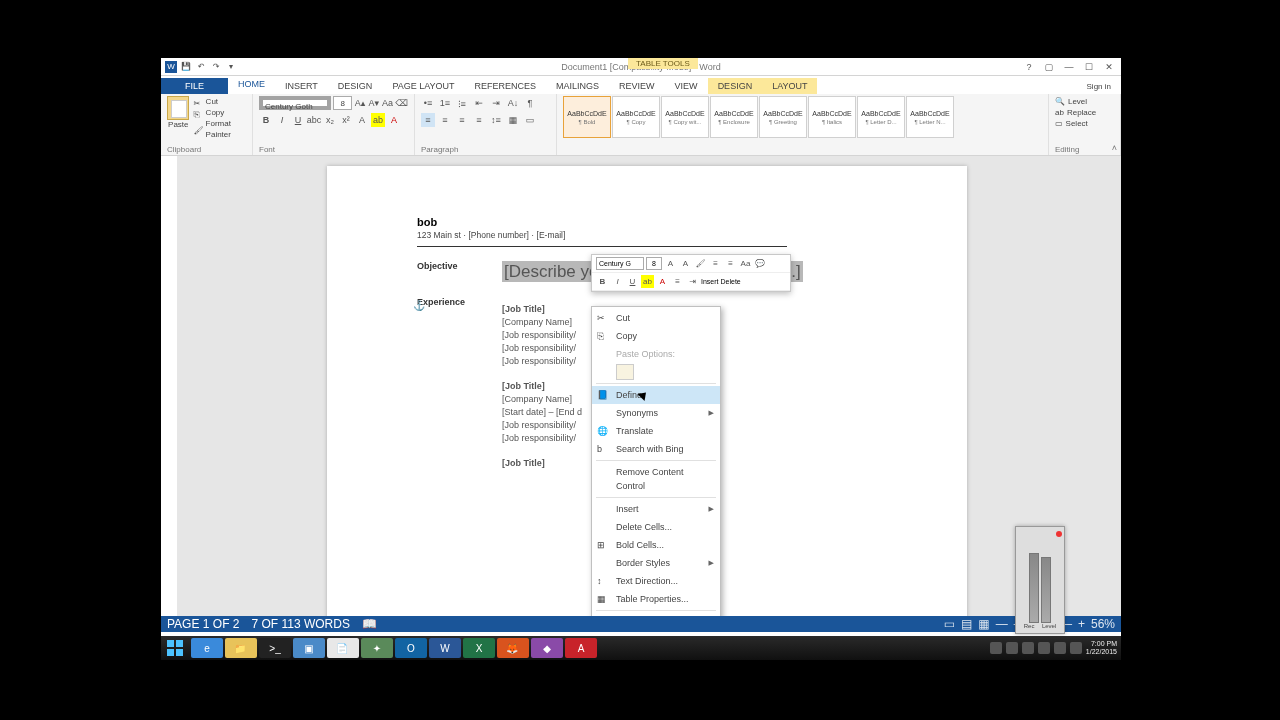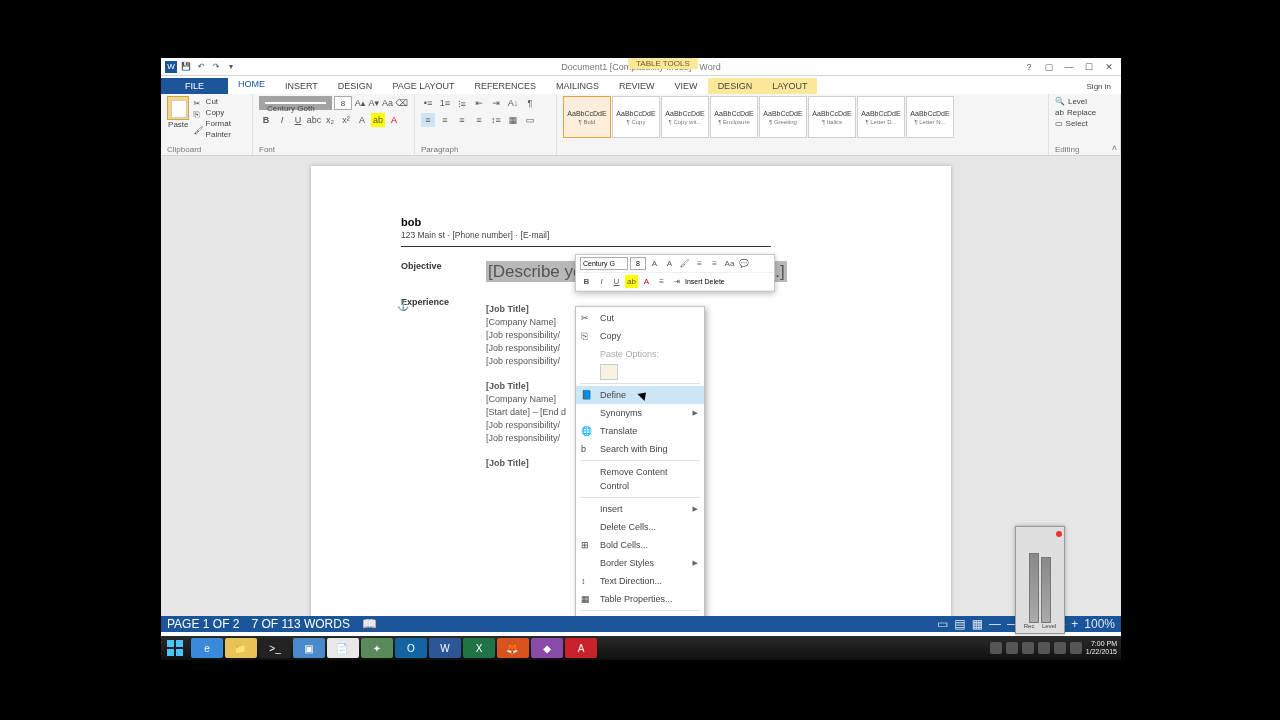--- a/index.html
+++ b/index.html
@@ -24,35 +24,35 @@
 .rgroup-title { font-size: 8px; color: #777; margin-top: auto; padding-bottom: 1px; }
 .clipboard { width: 92px; }
 .paste-big { display: flex; flex-direction: column; align-items: center; width: 28px; }
 .paste-ico { width: 22px; height: 24px; background: #f3d68a; border: 1px solid #c9a84a; position: relative; }
 .paste-ico::after { content: ''; position: absolute; top: 3px; left: 3px; width: 14px; height: 16px; background: #fff; border: 1px solid #ccc; }
 .clip-items { font-size: 8px; line-height: 11px; color: #444; }
 .clip-row { display: flex; align-items: center; gap: 2px; }
 .clip-ico { width: 10px; height: 8px; display: inline-block; }
 .font { width: 162px; }
 .fontrow { display: flex; gap: 2px; align-items: center; margin-bottom: 3px; }
-.fontname { border: 6px solid #a3a3a3; background: #fff; width: 84px; height: 14px; font-size: 8px; padding: 0 2px; line-height: 13px; }
+.fontname { border: 4px solid #a3a3a3; background: #fff; width: 84px; height: 14px; font-size: 8px; padding: 0 2px; line-height: 13px; }
 .fontsize { border: 1px solid #ababab; background: #fff; width: 22px; height: 14px; font-size: 8px; text-align: center; line-height: 13px; }
 .fbtn { width: 14px; height: 14px; display: inline-flex; align-items: center; justify-content: center; font-size: 9px; color: #555; }
 .para { width: 142px; }
 .parow { display: flex; gap: 3px; margin-bottom: 3px; }
 .pbtn { width: 14px; height: 14px; display: inline-flex; align-items: center; justify-content: center; font-size: 9px; color: #555; }
 .styles { flex: 1; display: flex; flex-direction: column; }
 .style-gallery { display: flex; gap: 1px; height: 42px; }
 .style-box { width: 48px; border: 1px solid #d0d0d0; background: #fff; display: flex; flex-direction: column; align-items: center; justify-content: center; font-size: 6px; color: #777; }
 .style-box.sel { border: 1px solid #e8a23a; background: #fdeedc; }
 .style-preview { font-size: 7px; color: #333; margin-bottom: 2px; }
 .editing { width: 72px; }
 .edit-item { font-size: 8px; line-height: 11px; display: flex; align-items: center; gap: 3px; }
 .collapse { position: absolute; right: 4px; bottom: 2px; font-size: 9px; color: #777; }
-.doc-area { height: 460px; background: #e6e6e6; overflow: hidden; position: relative; }
+.doc-area { height: 460px; background: #e6e6e6; overflow: hidden; position: relative; margin-left: 16px; }
 .page { position: absolute; left: 150px; top: 10px; width: 640px; height: 800px; background: #fff; box-shadow: 0 0 4px rgba(0,0,0,0.25); padding: 50px 90px 40px 90px; }
 .anchor { position: absolute; left: 236px; top: 144px; font-size: 10px; color: #999; }
 .resume-name { font-weight: bold; font-size: 11px; margin-bottom: 2px; }
 .resume-addr { font-size: 8.5px; color: #444; border-bottom: 1px solid #333; padding-bottom: 6px; width: 370px; }
 .section { display: flex; margin-top: 14px; font-size: 9px; }
 .sec-label { width: 85px; font-weight: bold; color: #333; }
 .sec-body { flex: 1; color: #555; line-height: 13px; }
 .objective-hl { background: #b8b8b8; color: #555; font-size: 17px; font-family: "Century Gothic", sans-serif; padding: 1px 2px; display: inline; line-height: 22px; }
 .job-title { font-weight: bold; margin-top: 6px; }
 .statusbar { height: 16px; background: #1a5599; color: #fff; font-size: 12px; display: flex; align-items: center; padding: 0 6px; }
@@ -367,21 +367,21 @@
     <span>PAGE 1 OF 2</span>
     <span style="margin-left:12px;">7 OF 113 WORDS</span>
     <span style="margin-left:12px;">📖</span>
     <div class="sr">
       <span>▭</span>
       <span>▤</span>
       <span>▦</span>
       <span>—</span>
       <span>────●──</span>
       <span>+</span>
-      <span>100%</span>
+      <span>56%</span>
     </div>
   </div>
 </div>
 
 <div class="cursor"></div>
 
 <div class="volume-overlay">
   <div class="vol-red"></div>
   <div class="vol-bars">
     <div class="vol-bar l"></div>

